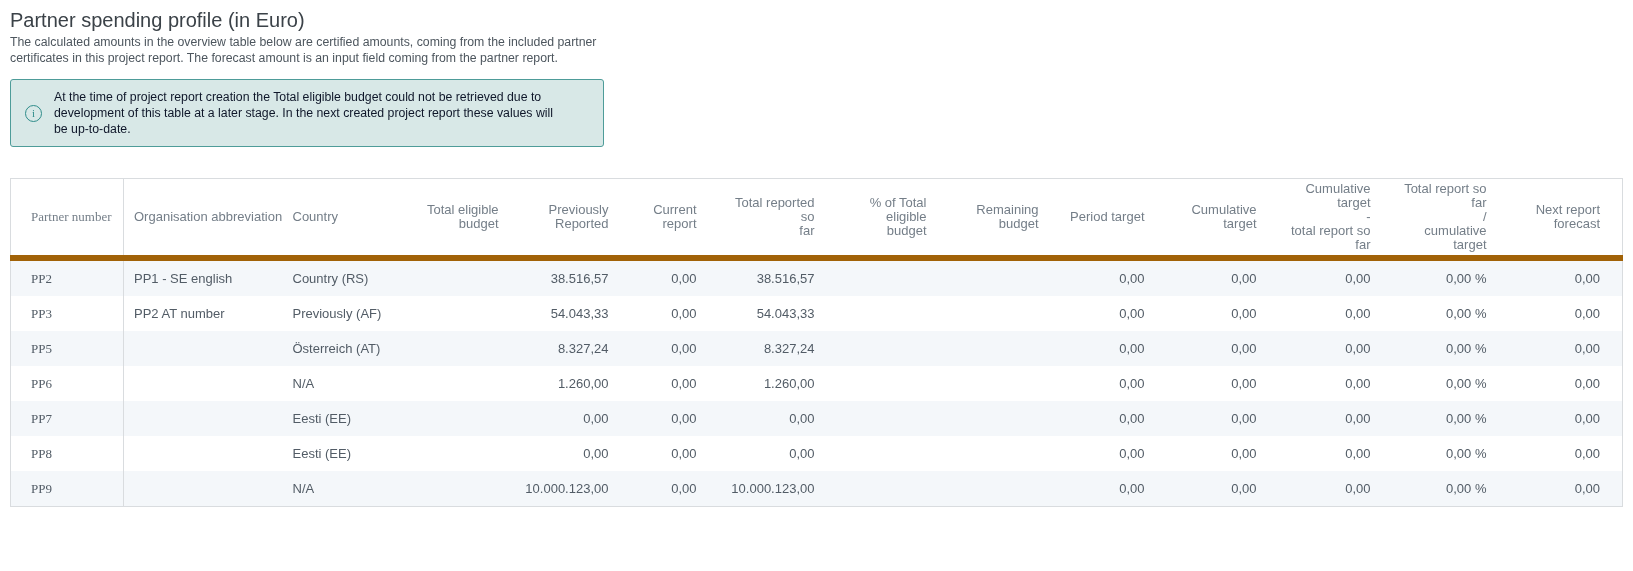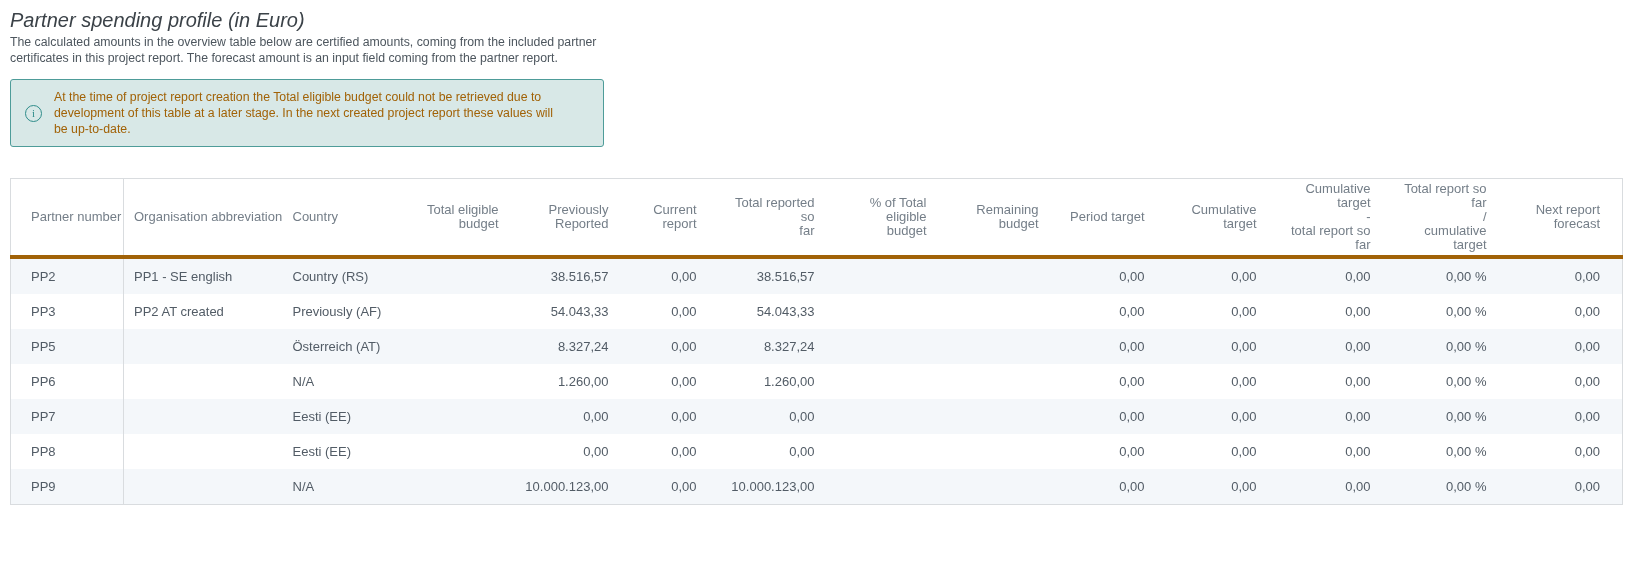--- a/index.html
+++ b/index.html
@@ -4,21 +4,21 @@
 <style>
   html,body{margin:0;padding:0;background:#ffffff;}
   body{
     width:1633px;height:571px;overflow:hidden;
     font-family:"Liberation Sans","DejaVu Sans",sans-serif;
     color:#525c66;
   }
   .page{padding:8px 10px 0 10px;}
 
   .page-title{
-    margin:0;font-size:20px;font-weight:400;color:#3b4248;line-height:24px;font-style:italic;
+    margin:0;font-size:20px;font-weight:400;color:#3b4248;line-height:24px;
   }
   .page-desc{
     margin:3px 0 2px 0;font-size:12.3px;line-height:15.5px;color:#4d565e;
     max-width:592px;
   }
 
   .info-box{
     margin-top:13px;
     box-sizing:border-box;
     width:594px;
@@ -30,48 +30,49 @@
   }
   .info-icon{
     flex:0 0 auto;
     width:15px;height:15px;border-radius:50%;
     border:1.4px solid #2e8c8a;color:#2e8c8a;
     display:inline-flex;align-items:center;justify-content:center;
     font-family:"Liberation Serif",serif;
     font-size:11px;line-height:11px;font-style:normal;
   }
   .info-text{
-    font-size:12.3px;line-height:16px;color:#a16207;
+    font-size:12.3px;line-height:16px;color:#0f172a;
     max-width:512px;
   }
 
   table.spending{
     margin-top:31px;
     border-collapse:collapse;
     table-layout:fixed;
     width:1612px;
     background:#ffffff;
     border:1px solid #d9dcdf;
   }
   table.spending th{
     font-weight:400;color:#747e88;font-size:13px;line-height:14px;
     padding:3px 0;vertical-align:middle;
-    border-bottom:4px solid #a16207;
+    border-bottom:6px solid #a16207;
     white-space:pre-line;
     height:42px;
   }
   table.spending td{
     font-size:13px;color:#525c66;
     height:35px;vertical-align:middle;
     padding:0;
   }
   
   table.spending th:first-child,
   table.spending td:first-child{
     border-right:1px solid #d9dcdf;
+    font-family:Liberation Serif, serif;
   }
   .al-left{text-align:left;padding-left:20px !important;}
   td.al-left,th.al-left{padding-right:6px;}
   table.spending th.al-left:nth-child(2),
   table.spending td.al-left:nth-child(2),
   table.spending th.al-left:nth-child(3),
   table.spending td.al-left:nth-child(3){padding-left:10px !important;}
   .al-right{text-align:right;padding-right:22px !important;}
 
   table.spending tbody tr:nth-child(odd) td{background:#f4f7fa;}
@@ -147,21 +148,21 @@
           <td class="al-right"></td>
           <td class="al-right"></td>
           <td class="al-right">0,00</td>
           <td class="al-right">0,00</td>
           <td class="al-right">0,00</td>
           <td class="al-right">0,00 %</td>
           <td class="al-right">0,00</td>
         </tr>
         <tr>
           <td class="al-left">PP3</td>
-          <td class="al-left">PP2 AT created</td>
+          <td class="al-left">PP2 AT number</td>
           <td class="al-left">Previously (AF)</td>
           <td class="al-right"></td>
           <td class="al-right">54.043,33</td>
           <td class="al-right">0,00</td>
           <td class="al-right">54.043,33</td>
           <td class="al-right"></td>
           <td class="al-right"></td>
           <td class="al-right">0,00</td>
           <td class="al-right">0,00</td>
           <td class="al-right">0,00</td>

